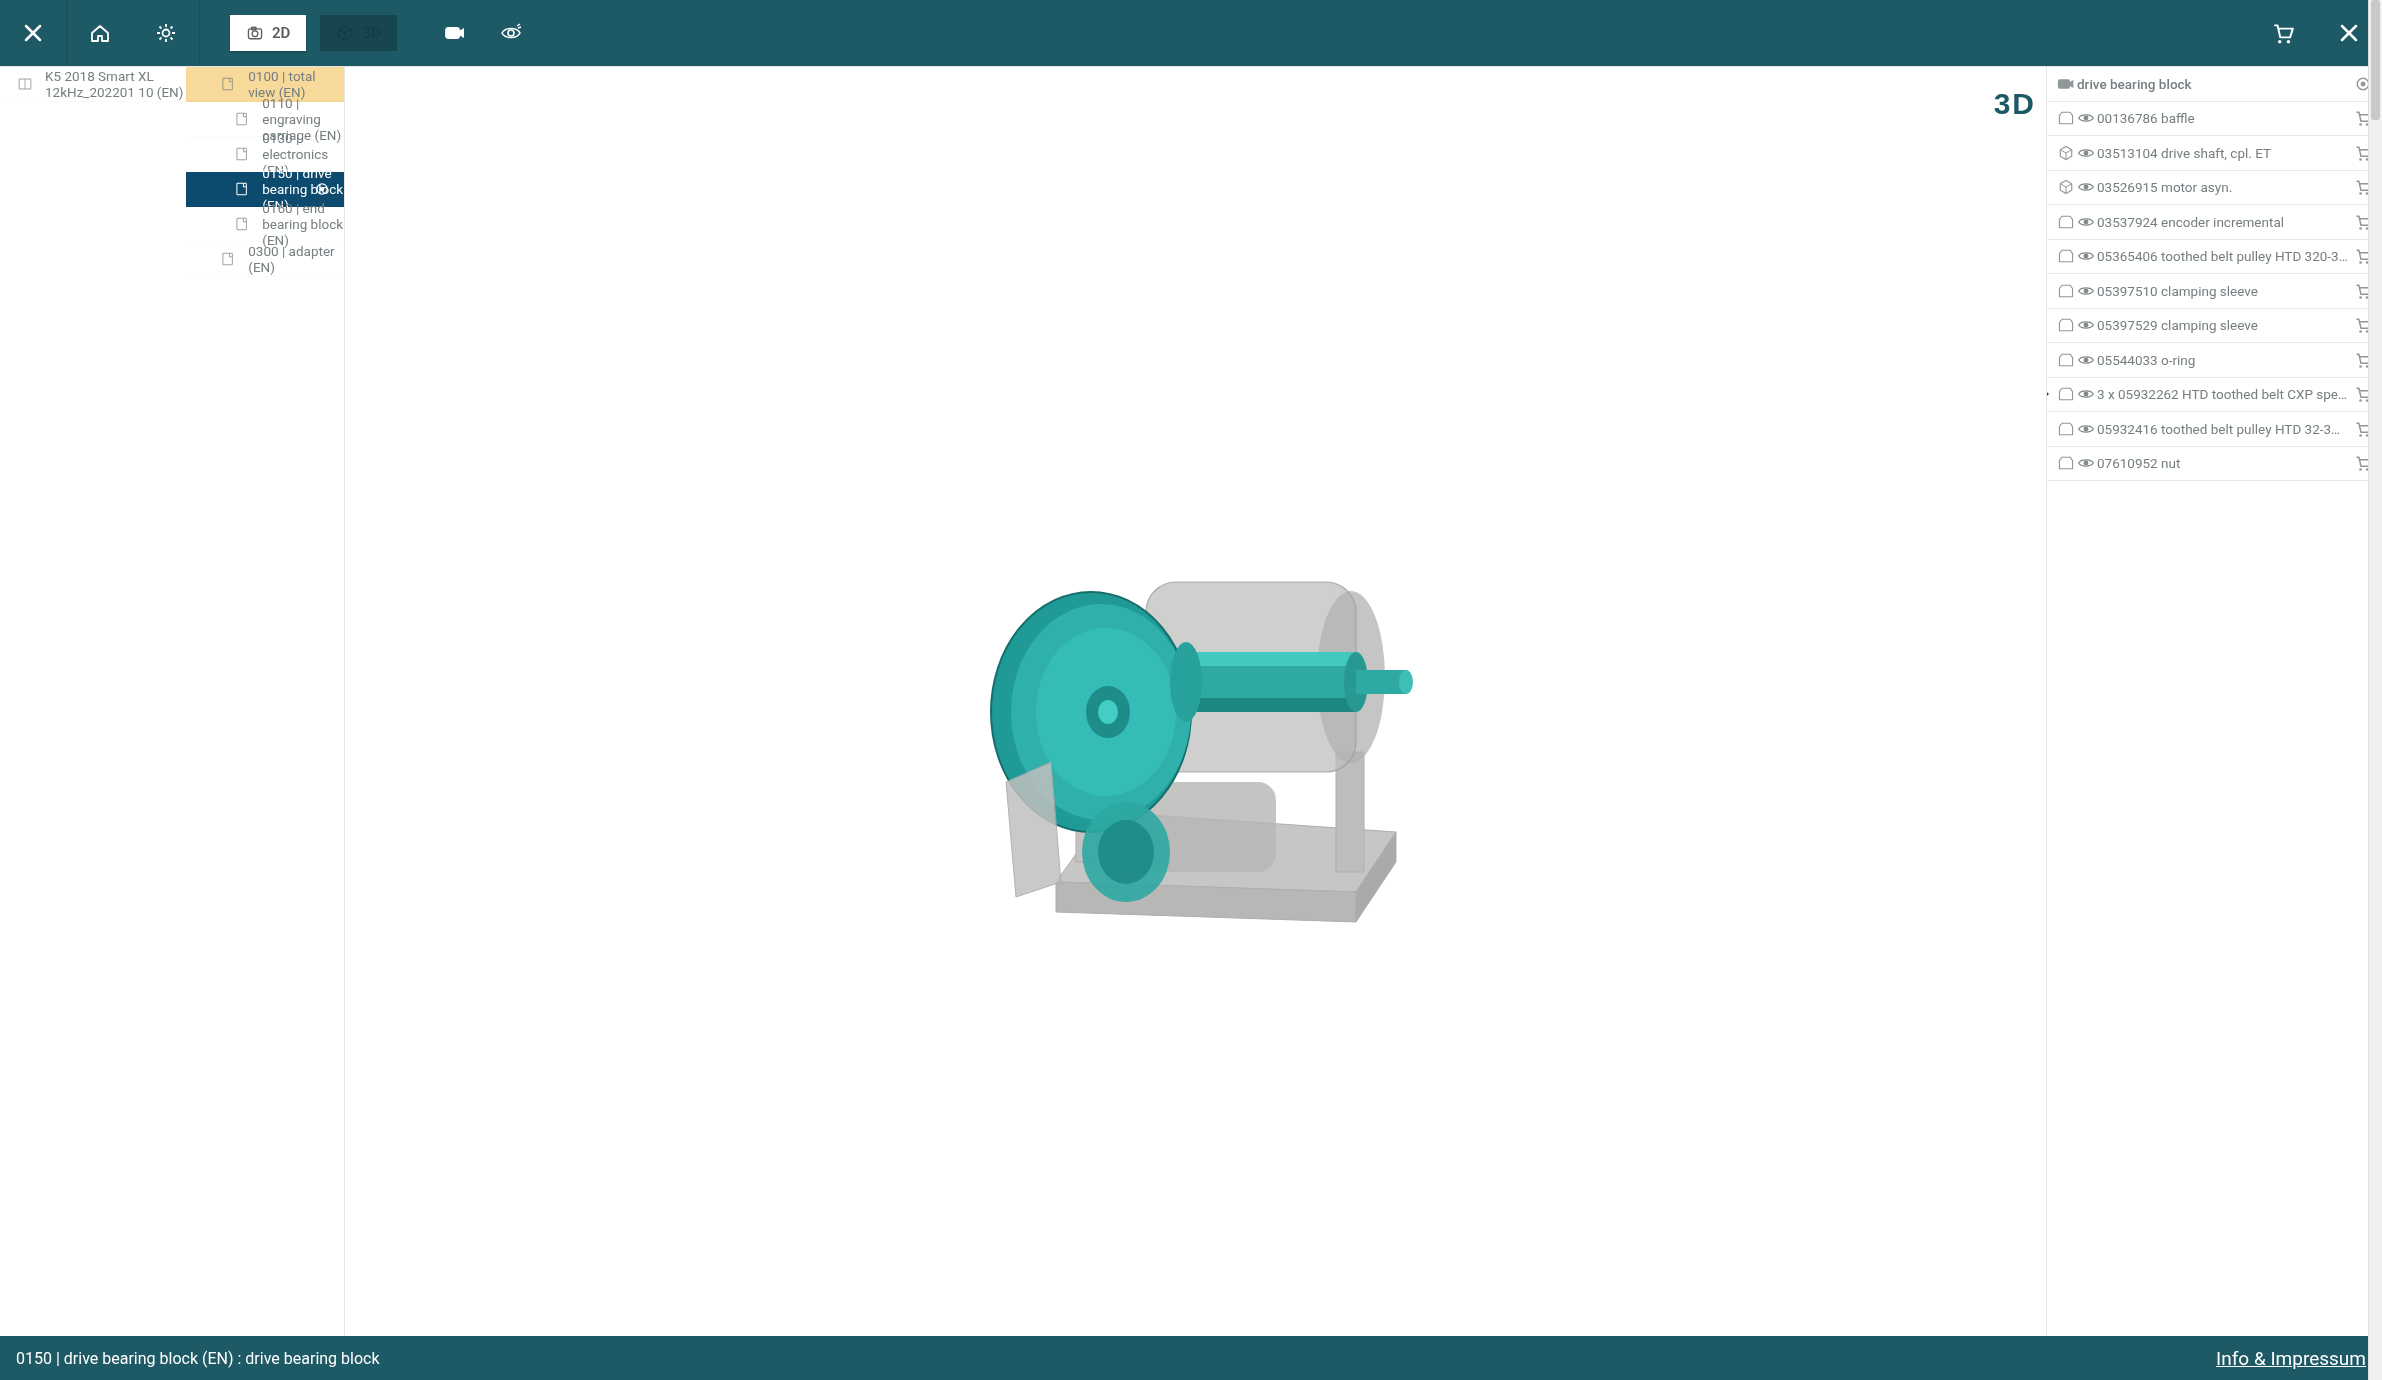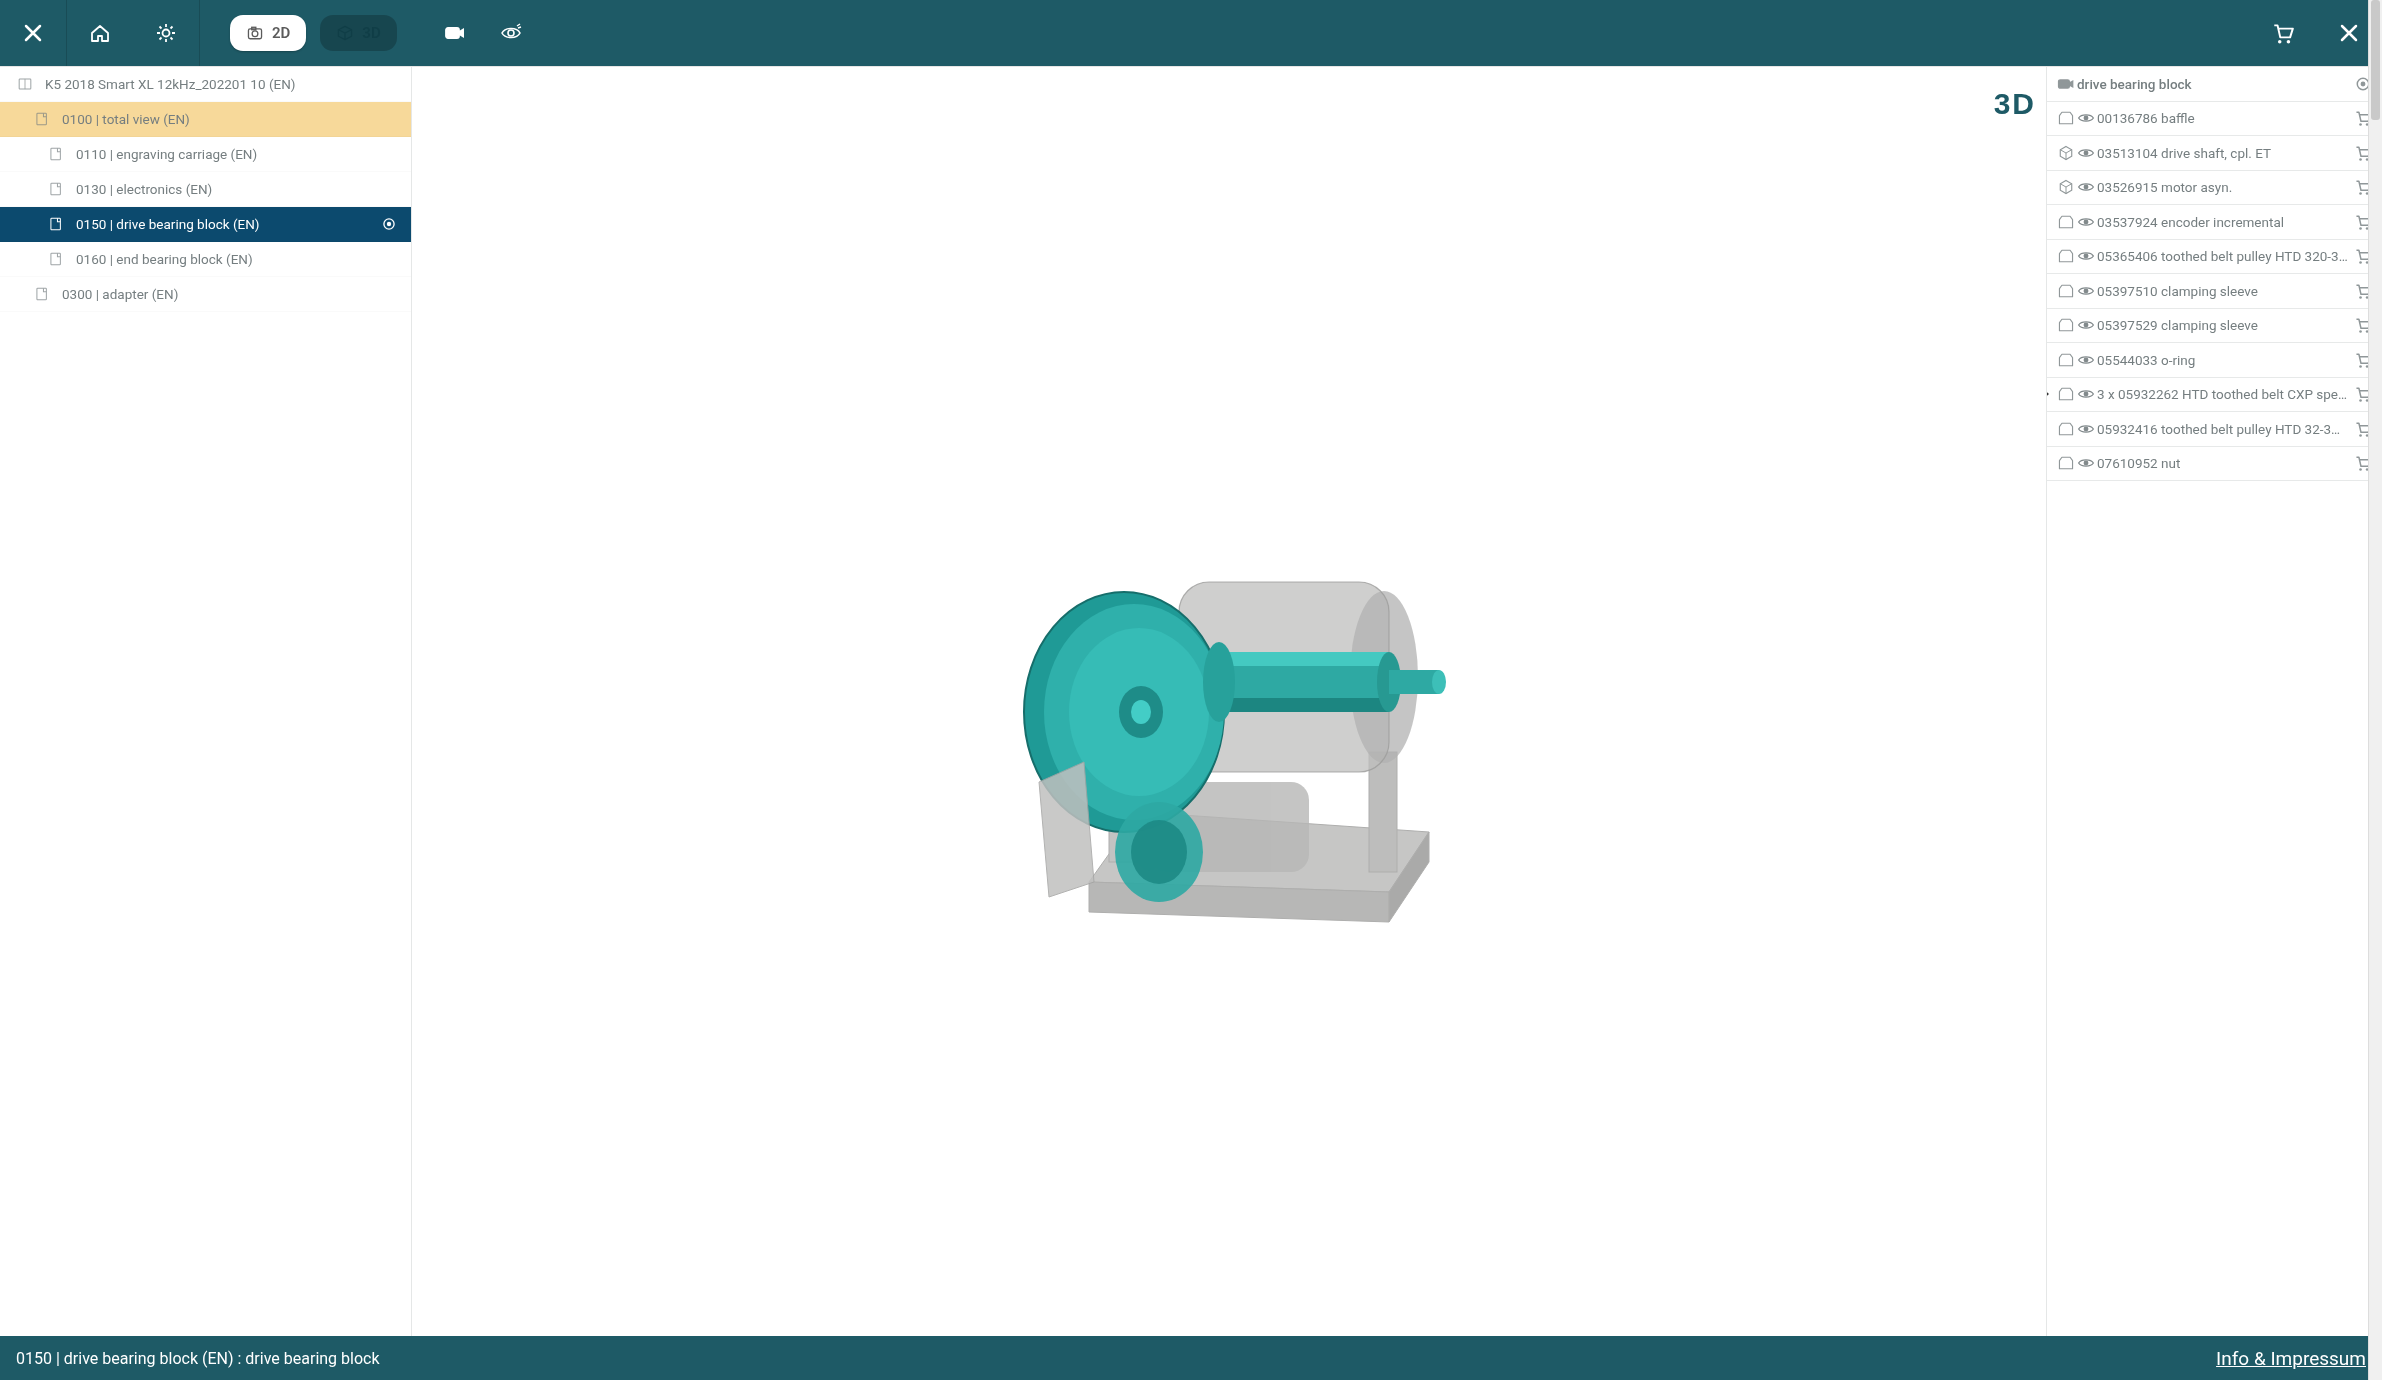--- a/index.html
+++ b/index.html
@@ -4,32 +4,32 @@
 <style>
 * { margin:0; padding:0; box-sizing:border-box; font-family: -apple-system, BlinkMacSystemFont, "Segoe UI", Roboto, sans-serif; }
 html,body{width:100%;height:100%;}
 body{display:flex;flex-direction:column;background:#fff;color:#5f6b6e;overflow:hidden}
 
 
 .topbar{height:66px;background:#1e5a66;display:flex;align-items:center;padding:0;color:#fff}
 .topbar .tb-btn{width:66px;height:66px;display:flex;align-items:center;justify-content:center;cursor:pointer}
 .topbar .tb-sep{width:1px;height:66px;background:rgba(0,0,0,0.15)}
 .topbar .view-group{margin-left:10px;display:flex;gap:0;background:transparent;align-items:center}
-.topbar .view-btn{height:36px;padding:0 16px;display:flex;align-items:center;gap:8px;border-radius:13px;font-weight:600;font-size:15px}
+.topbar .view-btn{height:36px;padding:0 16px;display:flex;align-items:center;gap:8px;border-radius:0;font-weight:600;font-size:15px}
 .topbar .view-btn.active{background:#fff;color:#5b5b5b;box-shadow:0 1px 2px rgba(0,0,0,0.25)}
 .topbar .view-btn.inactive{background:rgba(0,0,0,0.22);color:#103e47;margin-left:14px}
 .topbar .icon-btn{width:56px;height:66px;display:flex;align-items:center;justify-content:center}
 .topbar .spacer{flex:1}
 .ic{width:22px;height:22px;display:inline-block}
 
 
 .main{flex:1;display:flex;min-height:0;border-top:1px solid rgba(0,0,0,0.1)}
 
 
-.tree{width:412px;border-right:1px solid #e5e7e7;display:flex;flex-direction:column;overflow:auto;background:#fff}
+.tree{width:345px;border-right:1px solid #e5e7e7;display:flex;flex-direction:row;overflow:auto;background:#fff}
 .tree-row{height:35px;display:flex;align-items:center;font-size:13.5px;color:#757e80;border-bottom:1px solid rgba(0,0,0,0.02);cursor:pointer;position:relative}
 .tree-row .ri{width:16px;height:16px;margin-right:12px;opacity:0.7;flex-shrink:0}
 .tree-row.level0{padding-left:17px}
 .tree-row.level1{padding-left:34px}
 .tree-row.level2{padding-left:48px}
 .tree-row.highlight{background:#f7d99a}
 .tree-row.selected{background:#0c4a6e;color:#fff}
 .tree-row.selected .ri{opacity:1}
 .tree-row .radio{position:absolute;right:14px;width:16px;height:16px}
 

